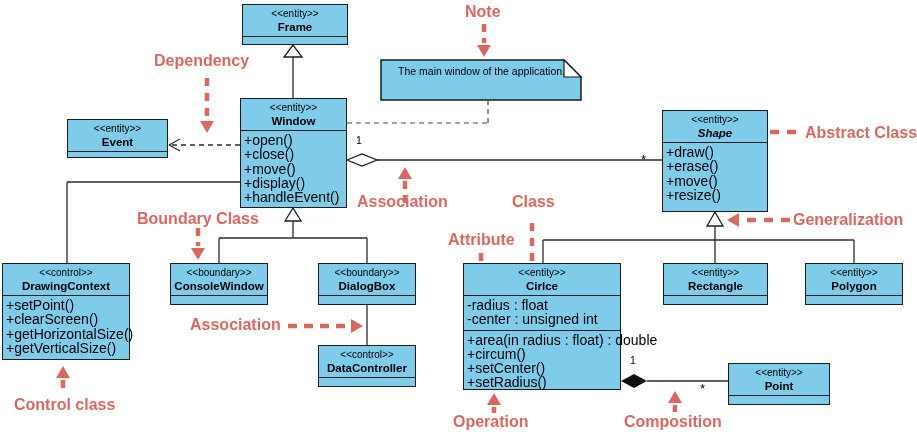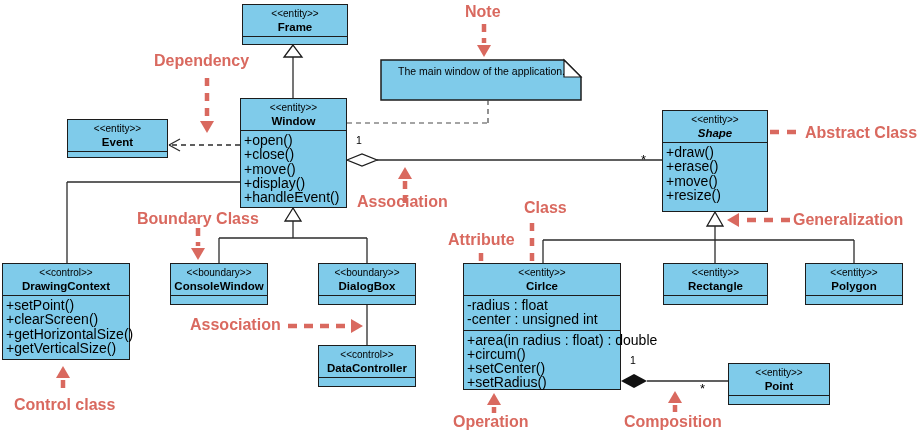--- a/index.html
+++ b/index.html
@@ -271,21 +271,21 @@
 
   <div class="mult" style="left:356px;top:134px;">1</div>
   <div class="mult" style="left:641px;top:152px;font-size:13px;">*</div>
   <div class="mult" style="left:630px;top:354px;">1</div>
   <div class="mult" style="left:700px;top:381px;font-size:13px;">*</div>
 
   <div class="ann" style="left:465px;top:3px;">Note</div>
   <div class="ann" style="left:154px;top:52px;">Dependency</div>
   <div class="ann" style="left:805px;top:124px;">Abstract Class</div>
   <div class="ann" style="left:357px;top:193px;">Association</div>
-  <div class="ann" style="left:512px;top:199px;margin-left:12px;">Class</div>
+  <div class="ann" style="left:512px;top:193px;">Class</div>
   <div class="ann" style="left:793px;top:211px;">Generalization</div>
   <div class="ann" style="left:137px;top:210px;">Boundary Class</div>
   <div class="ann" style="left:448px;top:231px;">Attribute</div>
   <div class="ann" style="left:190px;top:316px;">Association</div>
   <div class="ann" style="left:14px;top:396px;">Control class</div>
   <div class="ann" style="left:453px;top:413px;">Operation</div>
   <div class="ann" style="left:624px;top:413px;">Composition</div>
 
 </div>
 

